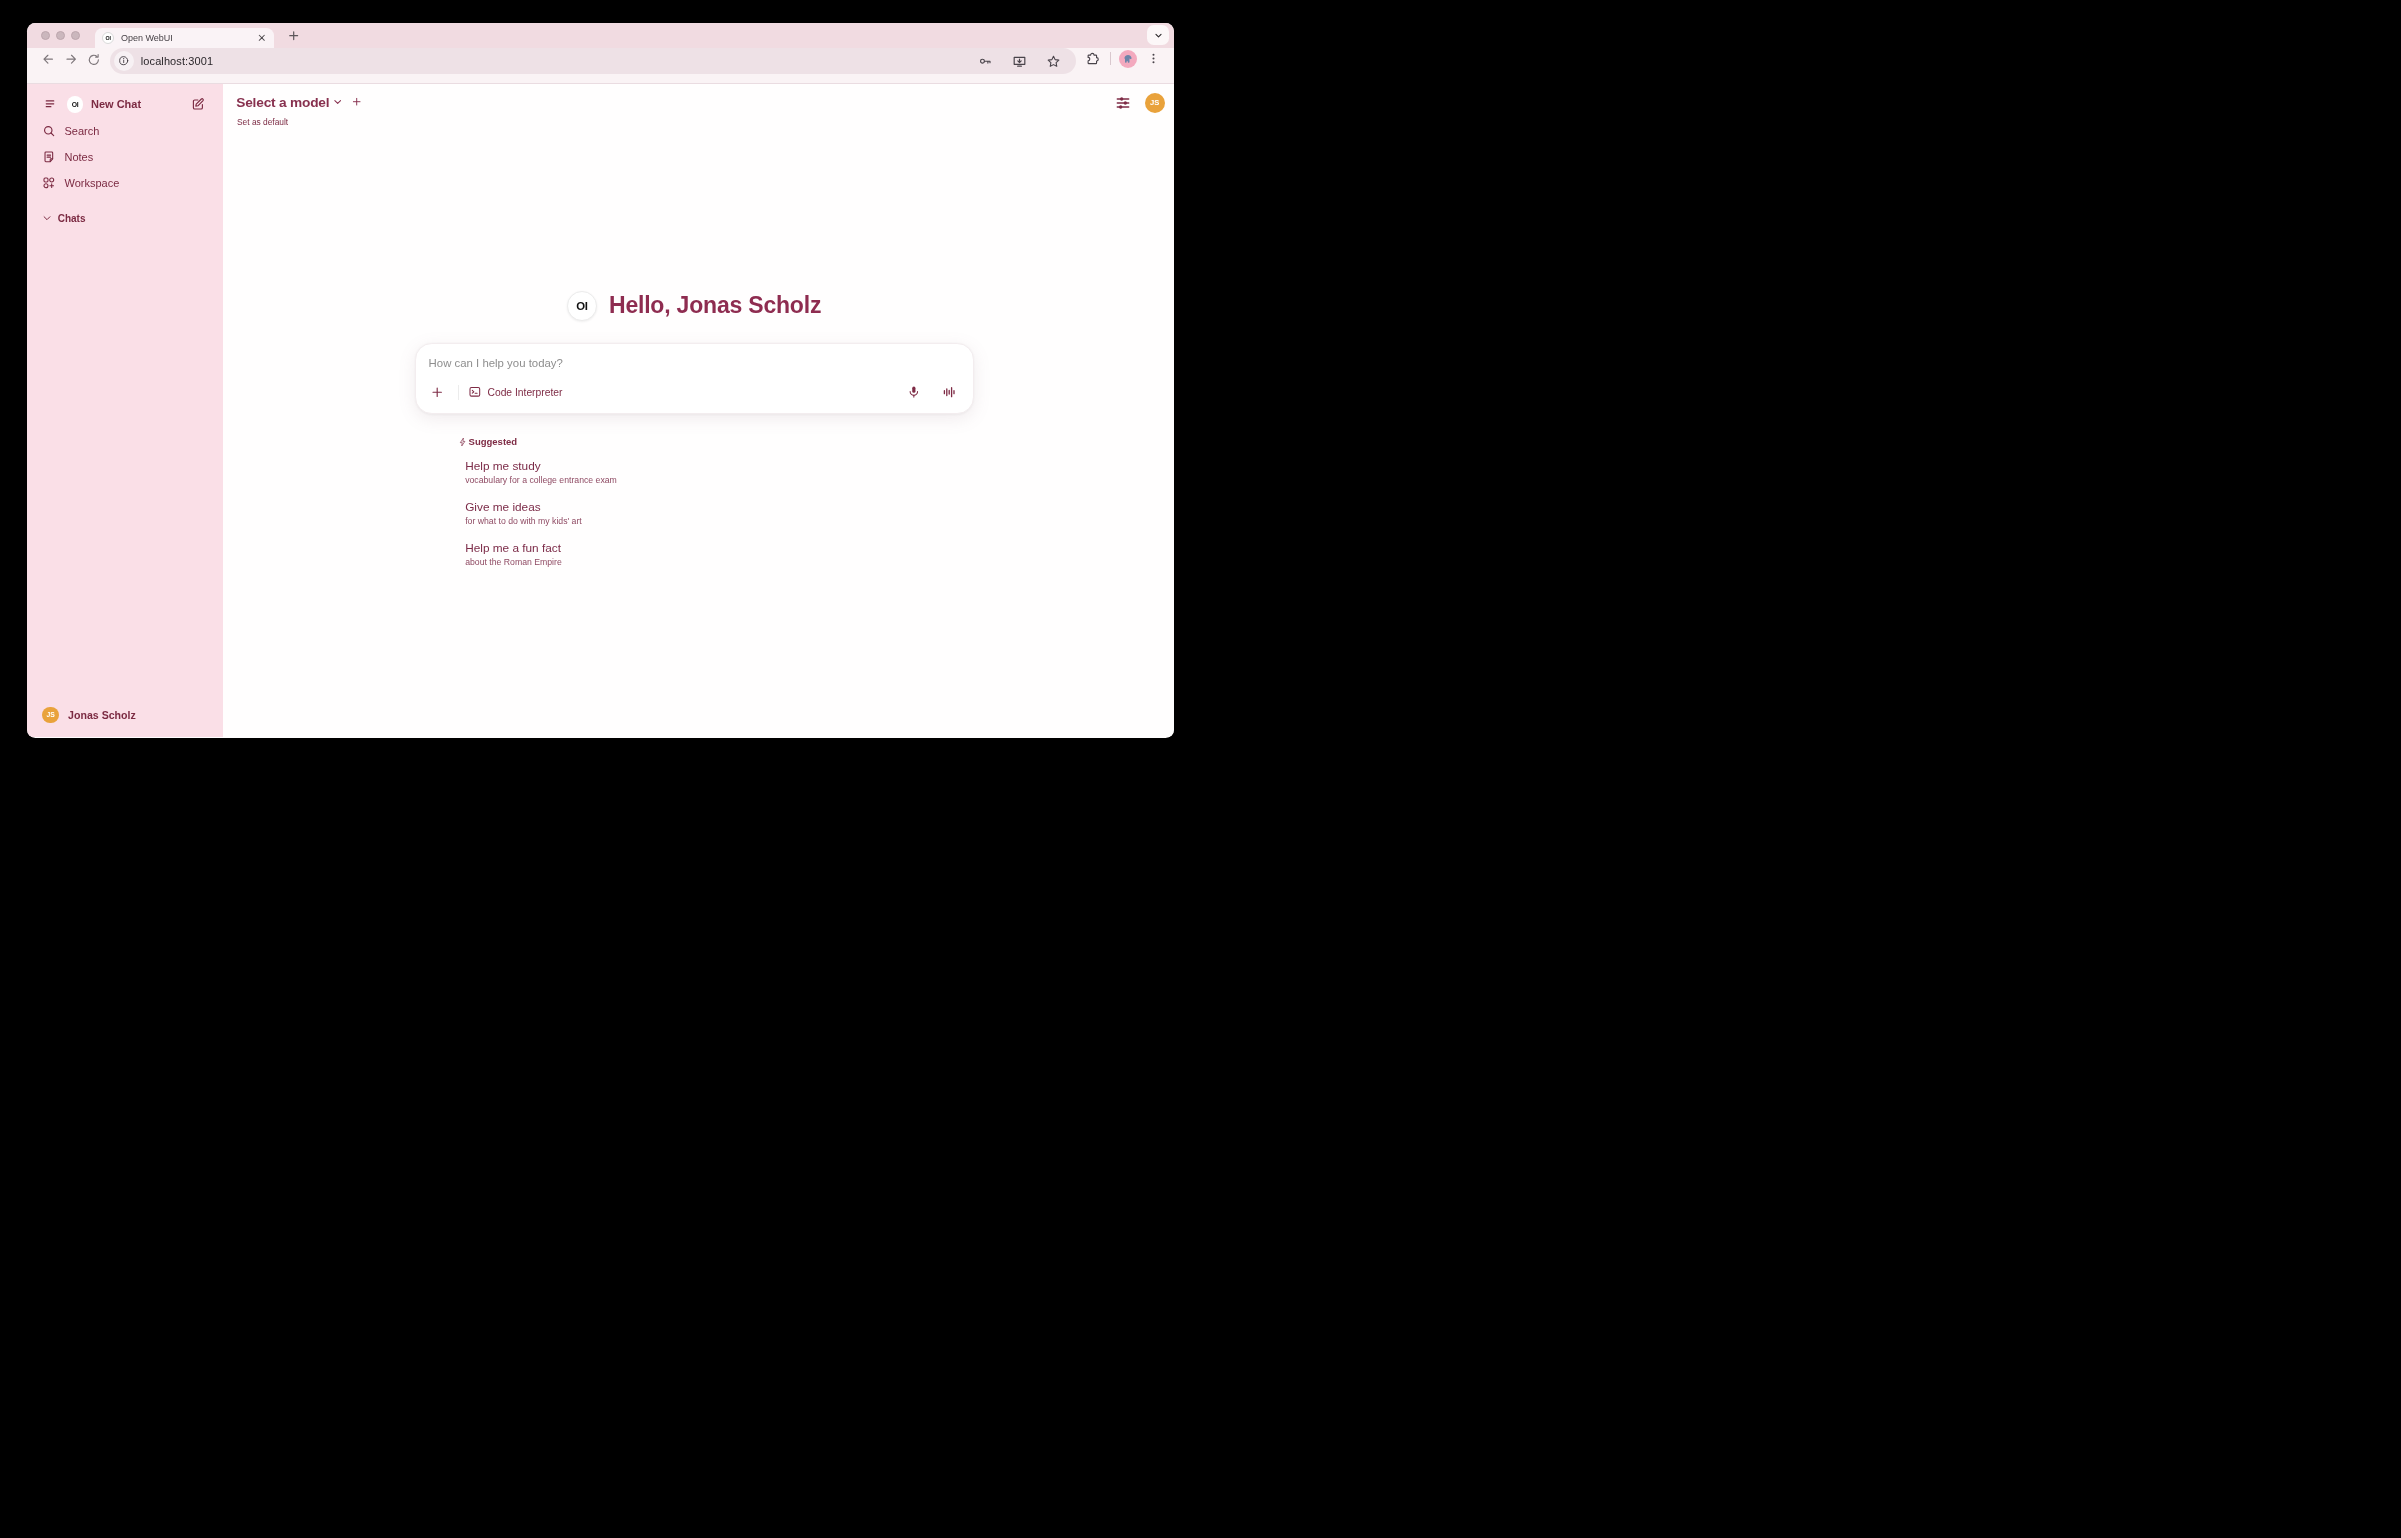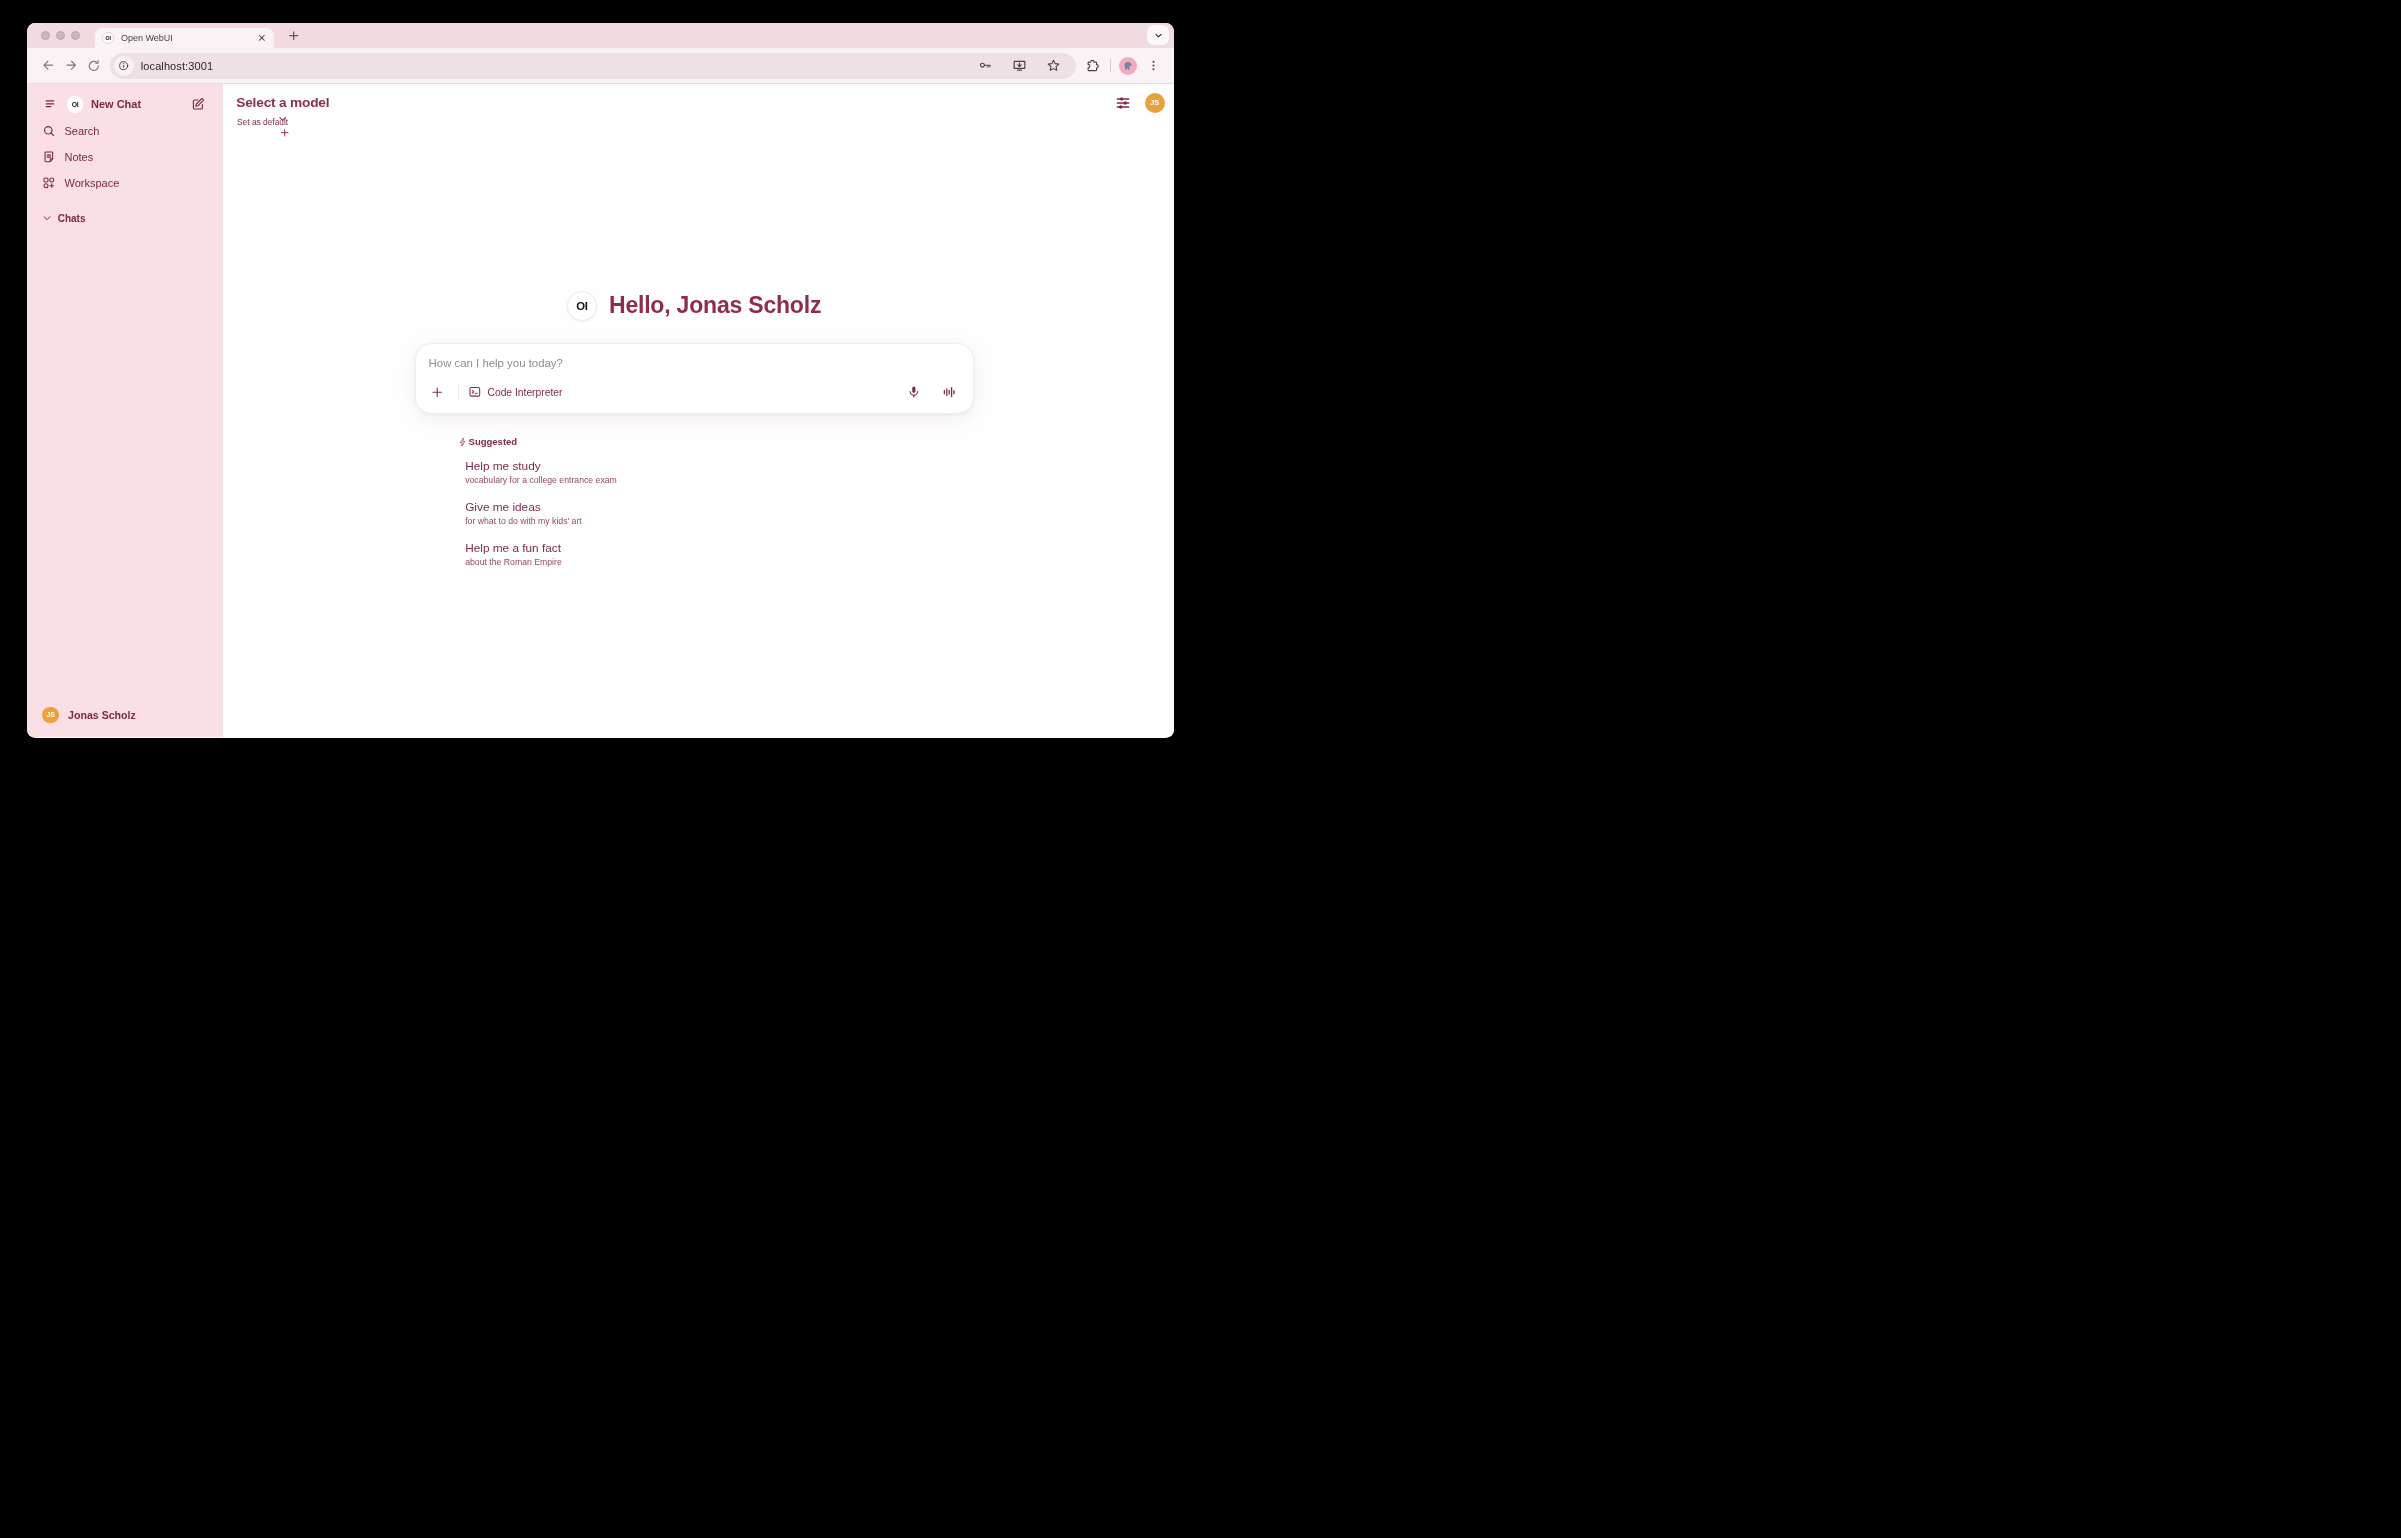--- a/index.html
+++ b/index.html
@@ -40,21 +40,21 @@
     display:grid;place-items:center;font-size:5.3px;font-weight:700;color:#111;letter-spacing:-0.2px;}
   .tab-title{flex:1;font-size:9px;color:#474247;white-space:nowrap;overflow:hidden;}
   .tab-close{color:#514c50;display:grid;place-items:center;cursor:pointer;}
   .new-tab-btn{position:absolute;left:261px;top:6.8px;color:#5c565a;}
   .tab-dropdown-btn{
     position:absolute;right:4.6px;top:2.3px;width:22px;height:20px;border-radius:6.8px;background:#FCF7F8;
     display:grid;place-items:center;color:#2d292c;
   }
   
   .toolbar{
-    height:36px;background:var(--toolbar-bg);display:flex;align-items:center;
+    height:36px;background:var(--toolbar-bg);display:flex;align-items:flex-start;
     padding:0 10px;border-bottom:0.8px solid #EADCE1;
   }
   .nav-btn{width:23px;height:23px;display:grid;place-items:center;color:#7E777B;flex:0 0 auto;}
   .urlbar{
     flex:1;height:26px;background:var(--urlbar-bg);border-radius:13px;margin:0 6px 0 4.6px;
     display:flex;align-items:center;padding:0 5.3px 0 3.8px;gap:6.8px;min-width:0;
   }
   .site-info{width:20px;height:20px;border-radius:50%;background:rgba(255,255,255,0.55);
     display:grid;place-items:center;color:#38343a;flex:0 0 auto;}
   .url-text{flex:1;font-size:11px;color:var(--url-text);letter-spacing:0.1px;}
@@ -77,21 +77,21 @@
   .side-top .lbl{flex:1;font-size:11px;font-weight:700;}
   .chats-row{display:flex;align-items:center;gap:5.3px;height:23px;padding:0 6.8px;margin-top:11px;}
   .chats-row .lbl{font-size:10px;font-weight:600;}
   .user-row{position:absolute;left:9px;right:9px;bottom:7.6px;height:29px;display:flex;
     align-items:center;gap:9px;padding:0 6.8px;border-radius:7.6px;}
   .js-avatar{width:16.7px;height:16.7px;border-radius:50%;background:var(--orange);color:#fff;
     display:grid;place-items:center;font-size:6.8px;font-weight:700;}
   .user-row .lbl{font-size:10.6px;font-weight:600;}
   
   .main{flex:1;position:relative;background:var(--main-bg);color:var(--accent);}
-  .main-header{position:absolute;left:13.7px;top:10.6px;display:flex;align-items:center;gap:3px;flex-direction:column;}
+  .main-header{position:absolute;left:13.7px;top:10.6px;display:flex;align-items:center;gap:3px;}
   .model-label{font-size:13.7px;font-weight:600;color:#87304E;letter-spacing:-0.2px;}
   .set-default{position:absolute;left:14.4px;top:33px;font-size:8.4px;font-weight:500;color:#7C2B44;}
   .header-right{position:absolute;right:9px;top:8.4px;display:flex;align-items:center;gap:11.4px;}
   .js-avatar-lg{width:20px;height:20px;border-radius:50%;background:var(--orange);color:#fff;
     display:grid;place-items:center;font-size:7.6px;font-weight:700;}
   .center-col{position:absolute;left:192px;top:205px;width:559px;}
   .greeting{display:flex;align-items:center;justify-content:center;gap:12px;height:33px;}
   .greet-logo{width:30px;height:30px;border-radius:50%;background:#fff;border:0.8px solid #ececec;
     box-shadow:0 0.8px 2.3px rgba(0,0,0,0.07);display:grid;place-items:center;font-size:11.4px;
     font-weight:700;color:#111;letter-spacing:-0.4px;}

